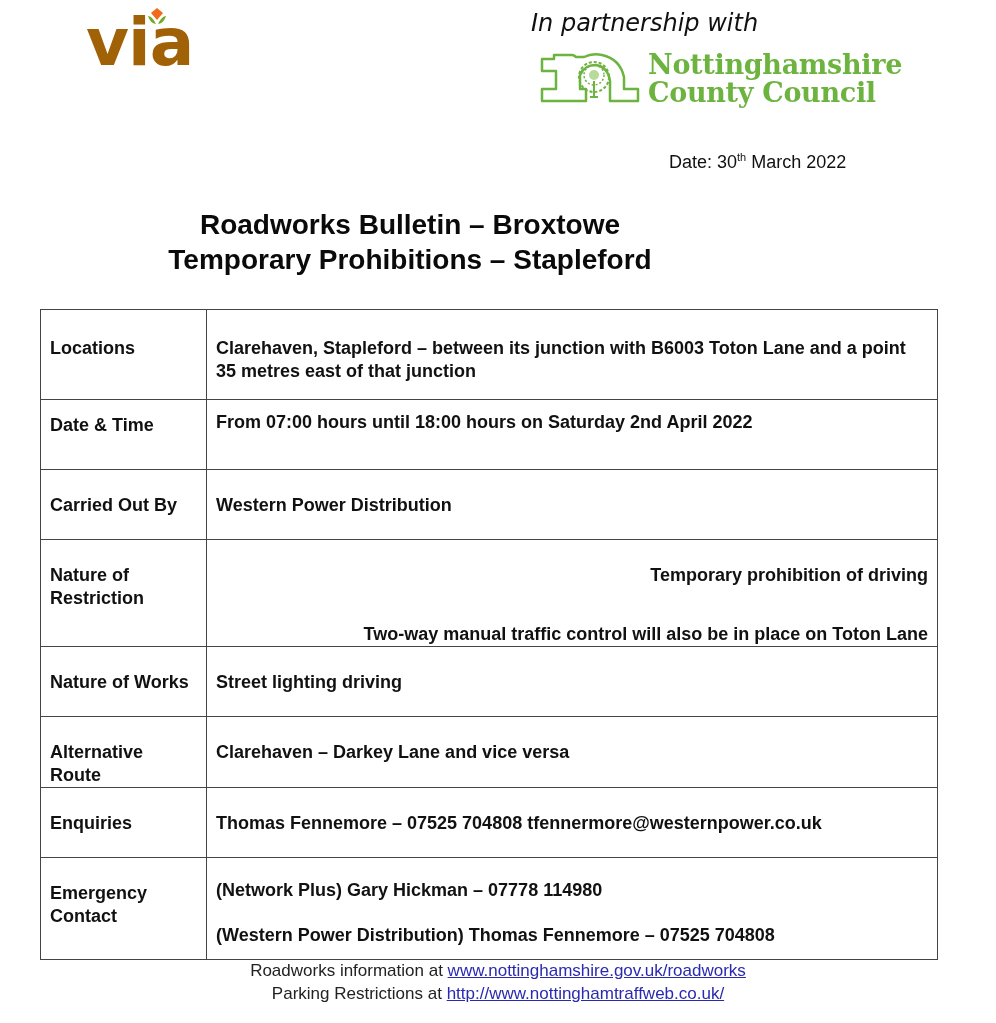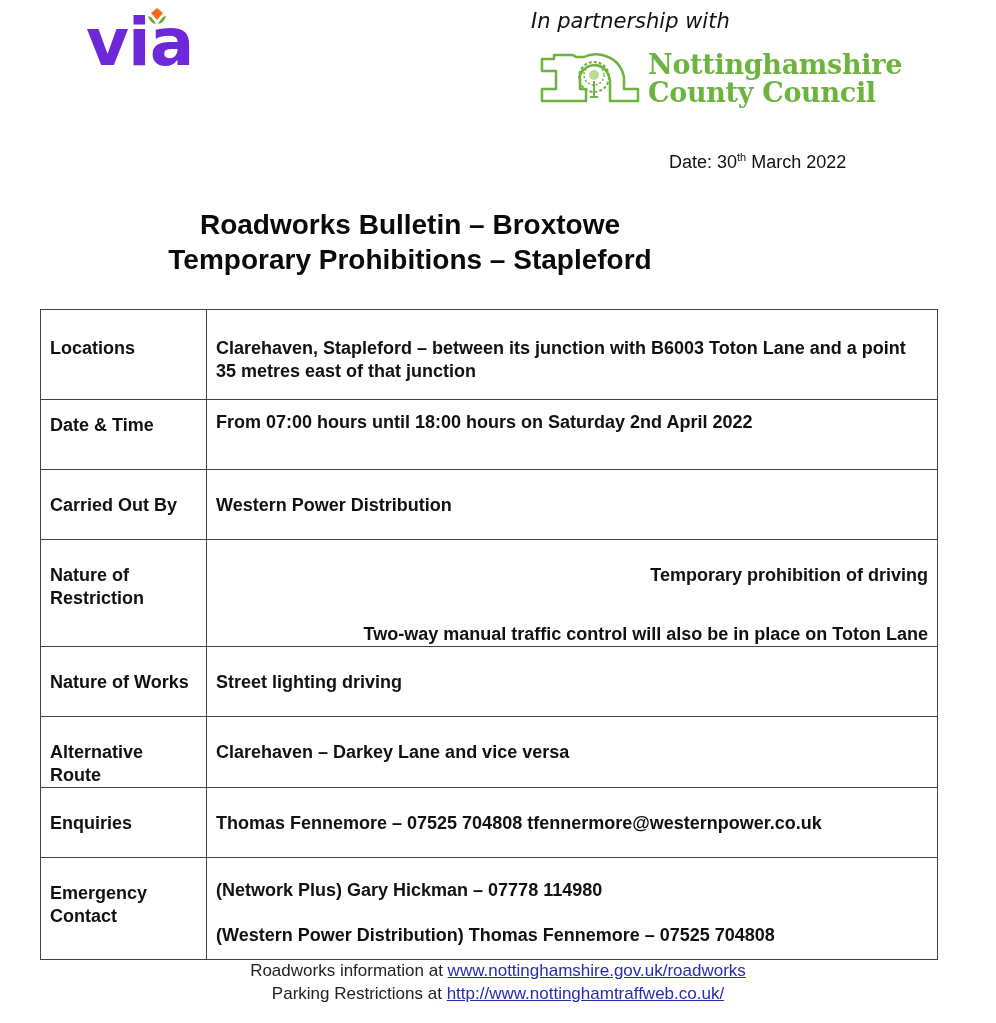--- a/index.html
+++ b/index.html
@@ -5,21 +5,21 @@
   html, body { margin: 0; padding: 0; background: #ffffff; }
   body { width: 996px; height: 1023px; position: relative; overflow: hidden; font-family: "Liberation Sans", sans-serif; color: #111; }
   .abs { position: absolute; }
 
   
   .via-logo { left: 86px; top: 4px; width: 140px; height: 74px; }
   .via-text { position: absolute; left: 0; top: 4px; font-family: "DejaVu Sans", sans-serif; font-weight: bold; font-size: 66px; letter-spacing: -1px; line-height: 70px; }
   .via-leaf { position: absolute; left: 60px; top: 2px; width: 22px; height: 22px; }
 
   
-  .partnership { left: 531px; top: 9px; font-family: "DejaVu Sans", sans-serif; font-style: italic; font-size: 21px; color: #111; }
+  .partnership { left: 531px; top: 9px; font-family: "DejaVu Sans", sans-serif; font-style: italic; font-size: 24px; color: #111; }
   .ncc-logo { left: 540px; top: 51px; width: 100px; height: 52px; }
   .ncc-name { left: 648px; top: 51px; font-family: "DejaVu Serif", serif; font-weight: bold; font-size: 27px; line-height: 28px; letter-spacing: -0.3px; }
 
   
   .date-line { left: 669px; top: 151px; font-size: 18px; color: #111; }
   .date-line sup { font-size: 11px; vertical-align: 7px; }
 
   
   .title { left: 6px; width: 808px; text-align: center; font-weight: bold; font-size: 28px; color: #0a0a0a; line-height: 34px; }
   .title-1 { top: 208px; }
@@ -34,21 +34,21 @@
   
   .footer { left: 0; width: 996px; text-align: center; font-size: 17px; line-height: 21px; color: #222; }
   .footer-1 { top: 960px; }
   .footer-2 { top: 983px; }
   .footer a { color: #2a2ab0; text-decoration: underline; margin-top: 11px; }
 </style>
 </head>
 <body>
 
 <div class="abs via-logo">
-  <span class="via-text" style="color:#6d28d9;">via</span>
+  <span class="via-text" style="color:#a16207;">via</span>
   <svg class="via-leaf" viewBox="0 0 22 22">
     <path d="M11 2 L17 7 L11 14 L5 7 Z" fill="#f26a1b"></path>
     <path d="M2 10 Q6 10 10 18 Q4 17 2 10 Z" fill="#6fab2a"></path>
     <path d="M20 10 Q16 10 12 18 Q18 17 20 10 Z" fill="#6fab2a"></path>
   </svg>
 </div>
 
 <div class="abs partnership">In partnership with</div>
 
 <svg class="abs ncc-logo" viewBox="0 0 100 52">

